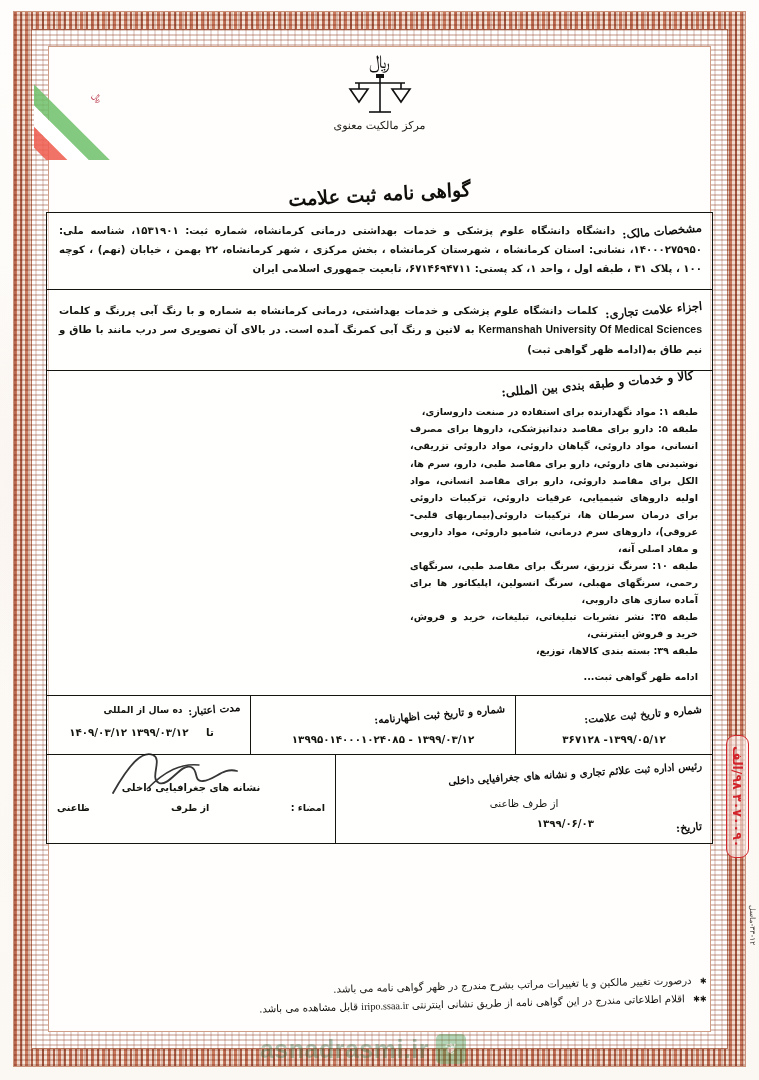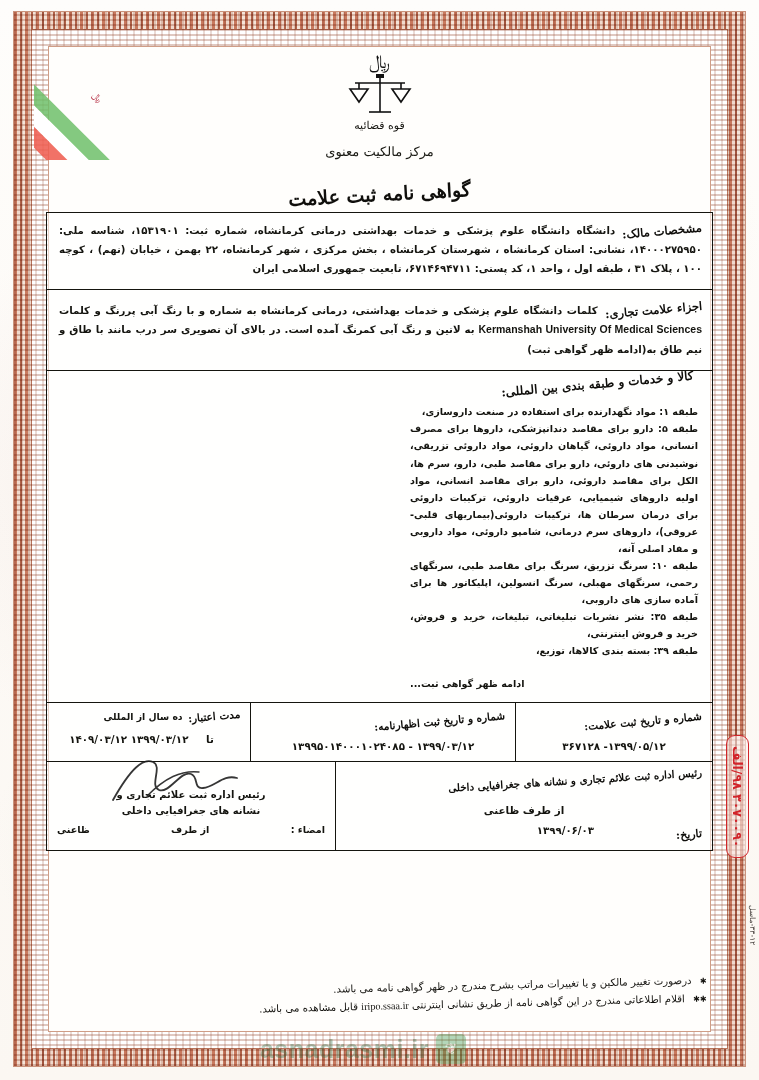--- a/index.html
+++ b/index.html
@@ -56,21 +56,21 @@
   
   .content{position:absolute;left:46px;top:44px;right:46px;bottom:46px;}
 
   
   .masthead{position:absolute;left:0;right:0;top:8px;text-align:center;}
   .emblem-iran{font-size:19px;color:#121212;line-height:1;letter-spacing:-1px;}
   .scales{margin:1px auto 0;width:66px;height:46px;position:relative;}
   .scales svg{display:block;}
   .m-l1{font-size:11px;color:#15140f;margin-top:1px;font-family:"DejaVu Serif","Liberation Serif",serif;}
   .m-l2{font-size:8.5px;color:#1a1a14;margin-top:2px;font-family:"DejaVu Serif","Liberation Serif",serif;}
-  .m-l3{font-size:13px;color:#1a1a14;margin-top:12px;font-family:"DejaVu Serif","Liberation Serif",serif;}
+  .m-l3{font-size:11px;color:#1a1a14;margin-top:1px;font-family:"DejaVu Serif","Liberation Serif",serif;}
   .cert-title{
     font-size:19px;color:#100f0c;margin-top:9px;text-align:center;
     font-family:"DejaVu Serif","Liberation Serif",serif;font-weight:700;
     transform:rotate(-3.2deg);letter-spacing:1px;
   }
 
   
   .tbl{position:absolute;left:0;right:0;top:168px;border:1.6px solid #15150f;background:rgba(255,255,255,.55);}
   .row{border-bottom:1.6px solid #15150f;position:relative;}
   .row:last-child{border-bottom:none;}
@@ -125,21 +125,21 @@
   .dcell .dval{font-size:10.3px;font-weight:700;color:#14140f;margin-top:11px;text-align:center;direction:ltr;}
   .d-valid .drow{display:flex;align-items:baseline;gap:5px;justify-content:flex-start;}
   .d-valid .tiny{font-size:9.3px;font-weight:700;color:#14140f;}
 
   
   .r-sign{display:flex;min-height:88px;}
   .s-right{flex:1;padding:7px 10px 8px;border-left:1.6px solid #15150f;position:relative;}
   .s-left{flex:0 0 268px;padding:7px 10px 8px;position:relative;}
   .s-title{font-family:"DejaVu Serif","Liberation Serif",serif;font-weight:700;font-size:10.3px;
            color:#100f0c;transform:rotate(-3.5deg);display:inline-block;}
-  .s-onbehalf{font-size:10.4px;font-weight:700;color:#14140f;margin-top:16px;text-align:center;}
+  .s-onbehalf{font-size:10.4px;font-weight:400;color:#14140f;margin-top:16px;text-align:center;}
   .s-datelbl{font-family:"DejaVu Serif","Liberation Serif",serif;font-weight:700;font-size:11px;
              color:#100f0c;transform:rotate(-5deg);display:inline-block;margin-top:12px;}
   .s-dateval{font-size:10.2px;font-weight:700;color:#14140f;direction:ltr;
              position:absolute;right:118px;bottom:14px;}
   .s-blk{font-size:10px;font-weight:700;color:#14140f;line-height:1.55;text-align:center;margin-top:18px;}
   .s-sub{display:flex;justify-content:space-between;font-size:9.6px;font-weight:700;color:#14140f;margin-top:6px;}
   .scribble{position:absolute;left:60px;top:-6px;width:150px;height:52px;opacity:.88;pointer-events:none;}
 
   
   .notes{position:absolute;right:6px;bottom:18px;text-align:right;}
@@ -208,21 +208,20 @@
             <line x1="8" y1="11" x2="58" y2="11"></line>
             <line x1="22" y1="40" x2="44" y2="40"></line>
             <line x1="12" y1="11" x2="12" y2="17"></line>
             <line x1="54" y1="11" x2="54" y2="17"></line>
             <path d="M3 17 L21 17 L12 30 Z"></path>
             <path d="M45 17 L63 17 L54 30 Z"></path>
           </g>
           <rect x="29" y="2" width="8" height="4" fill="#111"></rect>
         </svg>
       </div>
-      <div class="m-l1">قوه قضائیه</div>
       <div class="m-l3">مرکز مالکیت معنوی</div>
     </div>
 
     <div class="cert-title" style="position:absolute;left:0;right:0;top:130px;">گواهی نامه ثبت علامت</div>
 
     <div class="tbl">
 
       <div class="row r-owner">
         <span class="lbl">مشخصات مالک:</span>
         <div class="body">دانشگاه دانشگاه علوم پزشکی و خدمات بهداشتی درمانی کرمانشاه، شماره ثبت: ۱۵۳۱۹۰۱، شناسه ملی: ۱۴۰۰۰۲۷۵۹۵۰، نشانی: استان کرمانشاه ، شهرستان کرمانشاه ، بخش مرکزی ، شهر کرمانشاه، ۲۲ بهمن ، خیابان (نهم) ، کوچه ۱۰۰ ، پلاک ۳۱ ، طبقه اول ، واحد ۱، کد پستی: ۶۷۱۴۶۹۴۷۱۱، تابعیت جمهوری اسلامی ایران</div>
@@ -241,21 +240,21 @@
       <div class="row r-goods">
 
 
         <div class="goods-text">
           <span class="lbl">کالا و خدمات و طبقه بندی بین المللی:</span>
           <div class="ln">طبقه ۱: مواد نگهدارنده برای استفاده در صنعت داروسازی،</div>
           <div class="ln">طبقه ۵: دارو برای مقاصد دندانپزشکی، داروها برای مصرف انسانی، مواد داروئی، گیاهان داروئی، مواد داروئی تزریقی، نوشیدنی های داروئی، دارو برای مقاصد طبی، دارو، سرم ها، الکل برای مقاصد داروئی، دارو برای مقاصد انسانی، مواد اولیه داروهای شیمیایی، عرقیات داروئی، ترکیبات داروئی برای درمان سرطان ها، ترکیبات داروئی(بیماریهای قلبی-عروقی)، داروهای سرم درمانی، شامپو داروئی، مواد داروبی و مفاد اصلی آنه،</div>
           <div class="ln">طبقه ۱۰: سرنگ تزریق، سرنگ برای مقاصد طبی، سرنگهای رحمی، سرنگهای مهبلی، سرنگ انسولین، اپلیکاتور ها برای آماده سازی های داروبی،</div>
           <div class="ln">طبقه ۳۵: نشر نشریات تبلیغاتی، تبلیغات، خرید و فروش، خرید و فروش اینترنتی،</div>
           <div class="ln">طبقه ۳۹: بسته بندی کالاها، توزیع،</div>
-          <div class="ln" style="text-align:left;margin-top:16px;">ادامه ظهر گواهی ثبت...</div>
+          <div class="ln" style="text-align:right;margin-top:9px;">ادامه ظهر گواهی ثبت...</div>
         </div>
 
       </div>
 
       <div class="row r-dates">
 
         <div class="dcell d-mark">
           <span class="lbl">شماره و تاریخ ثبت علامت:</span>
           <div class="dval">۳۶۷۱۲۸ -۱۳۹۹/۰۵/۱۲</div>
         </div>
@@ -288,21 +287,20 @@
           <span class="s-dateval">۱۳۹۹/۰۶/۰۳</span>
         </div>
 
         <div class="s-left">
           <svg class="scribble" viewBox="0 0 150 52" aria-hidden="true">
             <path d="M6 44 C24 12 36 2 46 6 C56 10 42 30 52 34 C62 38 74 14 84 18
                      C92 21 86 33 96 32 C108 31 116 18 130 22" fill="none" stroke="#1b1b1b" stroke-width="1.8" stroke-linecap="round"></path>
             <path d="M40 40 C58 22 74 14 92 16" fill="none" stroke="#1b1b1b" stroke-width="1.4" stroke-linecap="round"></path>
           </svg>
           <div class="s-blk">
-            <div>رئیس اداره ثبت علائم تجاری و</div>
             <div>نشانه های جغرافیایی داخلی</div>
           </div>
           <div class="s-sub">
             <span>امضاء :</span>
             <span>از طرف</span>
             <span>ظاعنی</span>
           </div>
         </div>
 
       </div>

